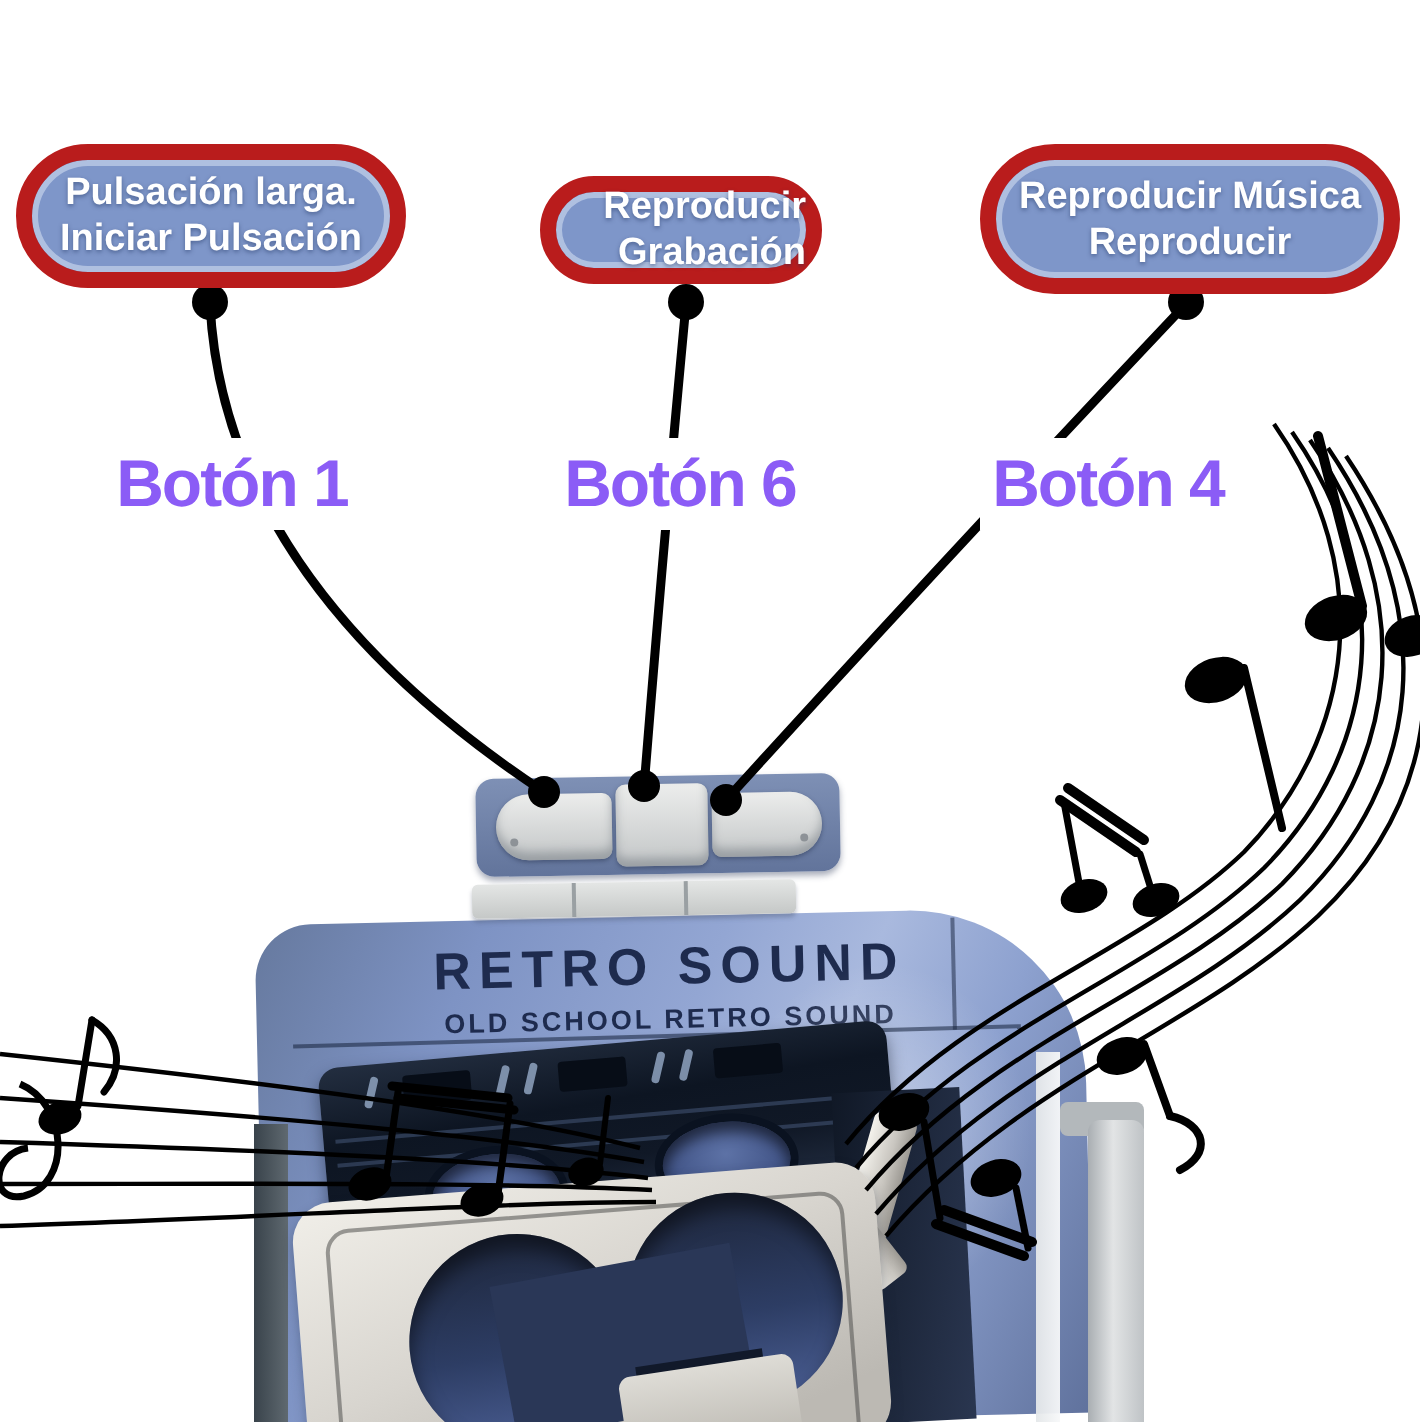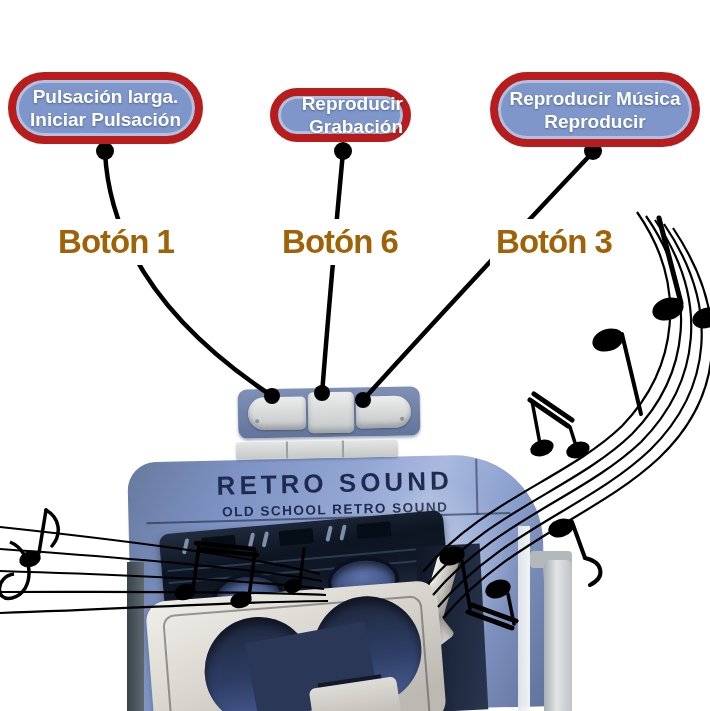--- a/index.html
+++ b/index.html
@@ -15,21 +15,21 @@
     box-shadow:inset 0 0 0 3px rgba(178,194,226,.95);
     color:#fff;font-weight:bold;font-size:19px;line-height:23px;
     text-align:center;text-shadow:0 1px 2px rgba(32,52,96,.5);
   }
   .bubble.b1{left:8px;top:72px;width:195px;height:72px;}
   .bubble.b2{left:270px;top:88px;width:141px;height:54px;align-items:flex-end;}
   .bubble.b3{left:490px;top:72px;width:210px;height:75px;}
   
   .btn-label{
     position:absolute;z-index:12;display:flex;align-items:center;justify-content:center;
-    background:#fff;color:#a16207;font-weight:bold;font-size:33px;letter-spacing:-1px;
+    background:#fff;color:#8b5cf6;font-weight:bold;font-size:33px;letter-spacing:-1px;
     height:46px;
   }
   .btn-label.l1{left:52px;top:219px;width:128px;}
   .btn-label.l2{left:280px;top:219px;width:120px;}
   .btn-label.l3{left:490px;top:219px;width:128px;}
   
   .plate{
     position:absolute;z-index:6;left:238px;top:388px;width:182px;height:49px;
     border-radius:9px;background:linear-gradient(180deg,#7e90b5,#62749b);
     box-shadow:0 2px 3px rgba(60,70,100,.45);transform:rotate(-1deg);
@@ -247,15 +247,15 @@
       <path d="M196,543 L254,549" stroke-width="4.5"></path>
       <path d="M199,549 L257,555" stroke-width="4.5"></path>
       <path d="M199,546 L193,589" stroke-width="3.5"></path>
       <path d="M255,552 L249,597" stroke-width="3.5"></path>
       <path d="M300,582 L304,549" stroke-width="3"></path>
     </g>
   </svg>
 
   <div class="btn-label l1">Botón 1</div>
   <div class="btn-label l2">Botón 6</div>
-  <div class="btn-label l3">Botón 3</div>
+  <div class="btn-label l3">Botón 4</div>
 
 </div>
 
 </body></html>

